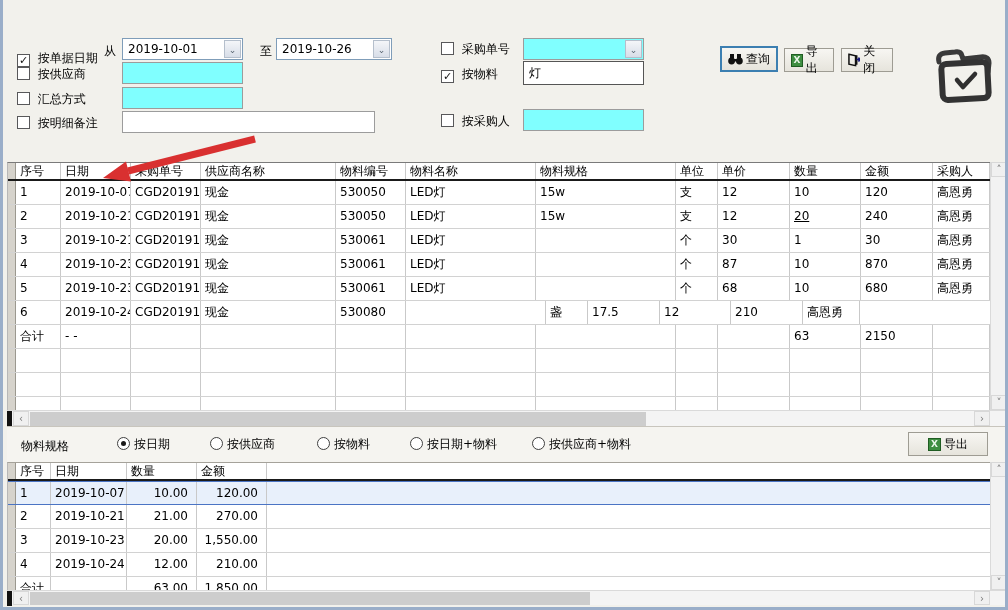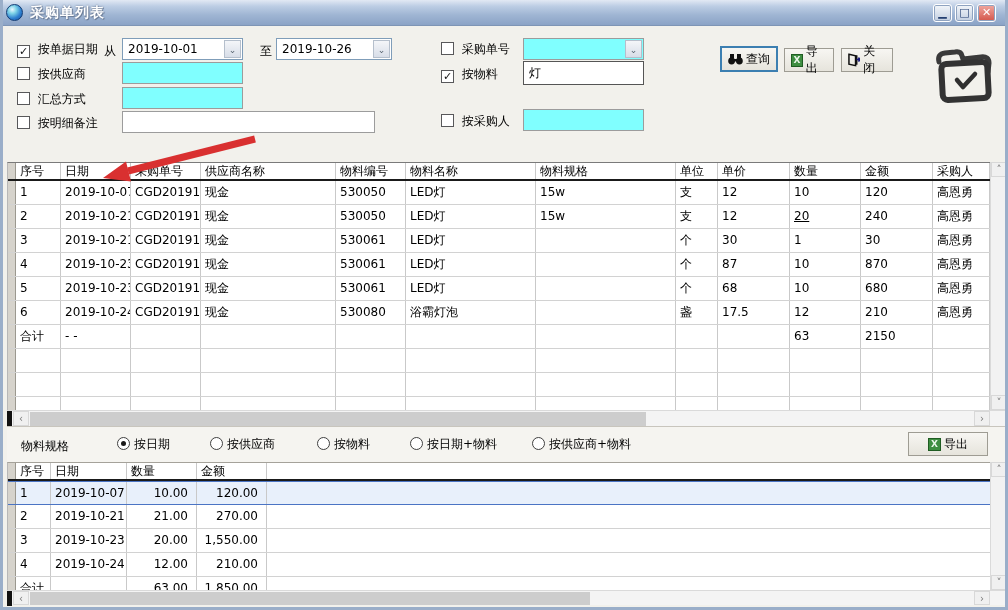--- a/index.html
+++ b/index.html
@@ -70,29 +70,22 @@
                     border-radius:50%; background:#1A1A1A; }
   .radio span.rl { margin-left:4px; }
   
   svg.overlay { position:absolute; left:0; top:0; pointer-events:none; }
 </style>
 </head>
 <body>
 
 <div class="window">
 
-  <div class="titlebar">
-    <div class="orb"></div>
-    <div class="title-text">采购单列表</div>
-    <div class="winbtn" style="left:933px;">▁</div>
-    <div class="winbtn" style="left:955px;">□</div>
-    <div class="winbtn close" style="left:977px;">✕</div>
-  </div>
-
-  <div class="cbgroup" style="left:14px;top:41px;">
+
+  <div class="cbgroup" style="left:14px;top:50px;">
     <span class="cbbox">✓</span>
     <span class="cblabel">按单据日期</span>
   </div>
   <div class="lbl" style="left:101px;top:43px;">从</div>
   <div class="combo" style="left:119px;top:38px;width:121px;">
     <span class="val">2019-10-01</span>
     <span class="drop">⌄</span>
   </div>
   <div class="lbl" style="left:257px;top:43px;">至</div>
   <div class="combo" style="left:273px;top:38px;width:116px;">
@@ -260,21 +253,20 @@
           <div class="cell" style="width: 72px;">680</div>
           <div class="cell" style="width: 57px;">高恩勇</div>
         </div>
         <div class="trow">
           <div class="cell rh" style="width: 8px;"></div>
           <div class="cell" style="width: 45px;">6</div>
           <div class="cell" style="width: 70px;">2019-10-24</div>
           <div class="cell" style="width: 70px;">CGD201910</div>
           <div class="cell" style="width: 135px;">现金</div>
           <div class="cell" style="width: 70px;">530080</div>
-          <div class="cell" style="width: 130px;">浴霸灯泡</div>
           <div class="cell" style="width: 140px;"></div>
           <div class="cell" style="width: 42px;">盏</div>
           <div class="cell" style="width: 72px;">17.5</div>
           <div class="cell" style="width: 71px;">12</div>
           <div class="cell" style="width: 72px;">210</div>
           <div class="cell" style="width: 57px;">高恩勇</div>
         </div>
         <div class="trow">
           <div class="cell rh" style="width: 8px;"></div>
           <div class="cell" style="width: 45px;">合计</div>

